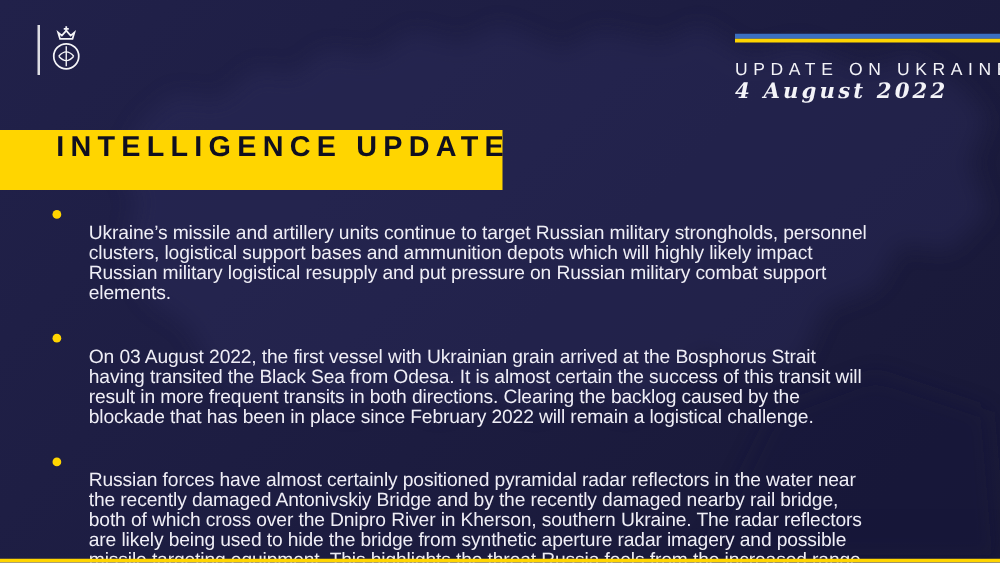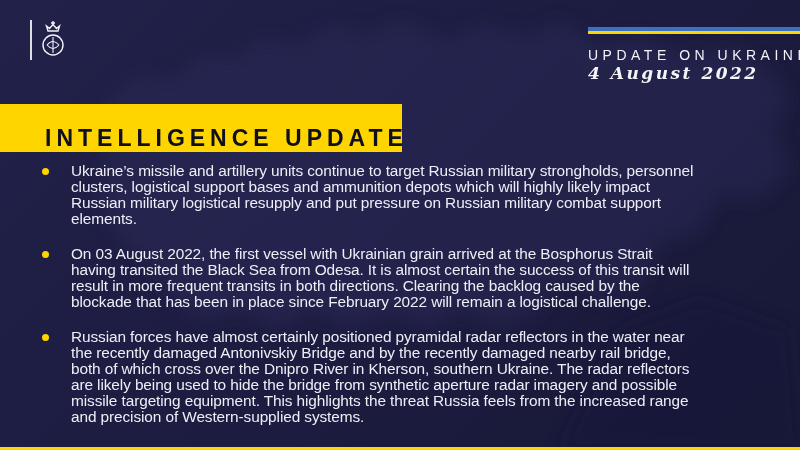--- a/index.html
+++ b/index.html
@@ -30,40 +30,41 @@
   }
   .update-date{
     position:absolute;left:588px;top:63px;color:#f3f3f8;
     font-family:"DejaVu Serif",serif;font-style:italic;font-weight:700;
     font-size:17px;letter-spacing:2.5px;white-space:nowrap;
   }
 
   
   .banner{
     position:absolute;left:0;top:104px;width:402px;height:48px;
-    background:#ffd500;display:flex;align-items:flex-end;
+    background:#ffd500;display:flex;align-items:flex-start;
   }
   .banner-label{
     margin-left:45px;color:#0f0f20;font-size:23px;font-weight:700;
     letter-spacing:5px;white-space:nowrap;
   }
 
   
   .bullets{
     position:absolute;left:40px;top:163px;width:730px;
     list-style:none;margin:0;padding:0;
   }
   .bullets li{display:flex;margin-bottom:19px;}
   .dot{
     flex:0 0 auto;width:7px;height:7px;border-radius:50%;
     background:#ffd500;margin:5px 22px 0 2px;
   }
   .bullet-text{
     color:#efeef6;font-size:15.4px;line-height:16px;letter-spacing:-.1px;
     white-space:pre-line;
+    margin-top:16px;
   }
 
   .bottom-bar{position:absolute;left:0;top:447px;width:800px;height:3px;background:#ffd500;}
 </style>
 </head>
 <body>
 
 <div class="stage">
 
   <svg class="map-svg" viewBox="0 0 800 450" aria-hidden="true">

